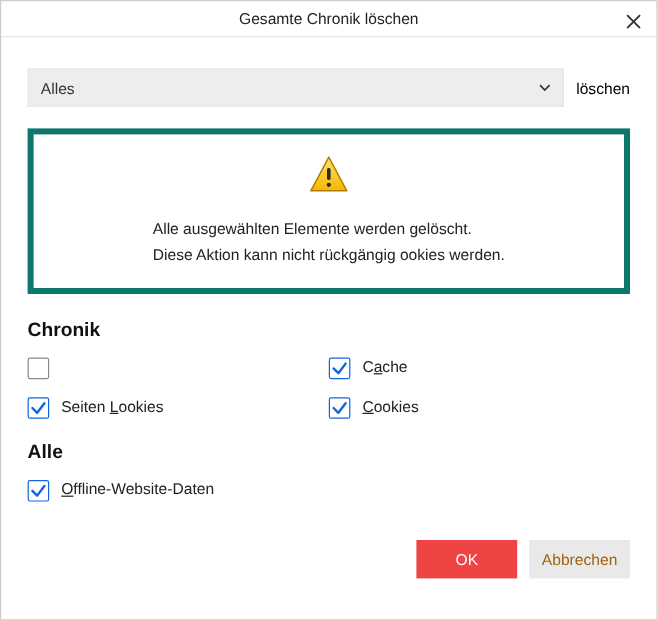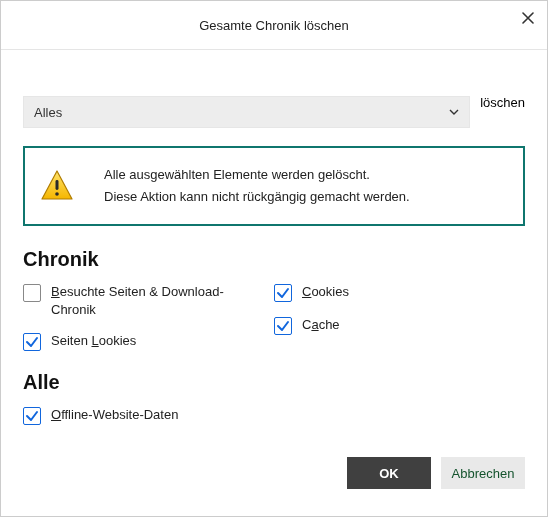--- a/index.html
+++ b/index.html
@@ -7,21 +7,21 @@
   body {
     width: 548px;
     height: 517px;
     font-family: "Segoe UI", Tahoma, Arial, sans-serif;
     font-size: 13px;
     color: #1a1a1a;
     background: #fff;
     border: 1px solid #ccc;
   }
   .titlebar {
-    height: 49px;
+    height: 30px;
     border-bottom: 1px solid #e5e5e5;
     display: flex;
     align-items: center;
     position: relative;
   }
   .titlebar .title {
     flex: 1;
     text-align: center;
     font-size: 13px;
     color: #222;
@@ -49,36 +49,36 @@
   .select {
     flex: 1;
     height: 32px;
     background: #ededed;
     border: 1px solid #e6e6e6;
     display: flex;
     align-items: center;
     padding: 0 10px;
     cursor: pointer;
     justify-content: space-between;
-    margin-top: 20px;
   }
   .select-label { color: #333; }
   .range-suffix { color: #000000; }
   .warning-box {
-    border: 2px solid #0f766e;
+    border: 5px solid #0f766e;
     padding: 16px 14px;
     display: flex;
     align-items: center;
-    gap: 29px;
+    gap: 16px;
     margin-bottom: 22px;
+    flex-direction: column;
   }
   .warning-text { line-height: 1.7; color: #222; }
   .section-title {
     font-weight: 600;
-    font-size: 20px;
+    font-size: 16px;
     margin: 6px 0 12px 0;
     color: #111;
   }
   .two-col {
     display: flex;
     gap: 0;
   }
   .col {
     width: 50%;
   }
@@ -120,22 +120,22 @@
   .btn {
     min-width: 84px;
     height: 32px;
     border: none;
     font-size: 13px;
     cursor: pointer;
     display: flex;
     align-items: center;
     justify-content: center;
   }
-  .btn-primary { background: #404040; color: #fff; font-weight: 700; }
-  .btn-secondary { background: #e9e9e9; color: #14532d; }
+  .btn-primary { background: #ef4444; color: #fff; font-weight: 400; }
+  .btn-secondary { background: #e9e9e9; color: #a16207; }
 </style>
 </head>
 <body>
 
 <div class="titlebar">
   <div class="title">Gesamte Chronik löschen</div>
   <div class="close">
     <svg width="12" height="12" viewBox="0 0 12 12">
       <path d="M1 1 L11 11 M11 1 L1 11" stroke="#333" stroke-width="1.6" stroke-linecap="round"></path>
     </svg>
@@ -161,59 +161,58 @@
           <stop offset="0" stop-color="#ffe36b"></stop>
           <stop offset="1" stop-color="#f5b600"></stop>
         </linearGradient>
       </defs>
       <path d="M18 3 L33 31 L3 31 Z" fill="url(#wg)" stroke="#b07c00" stroke-width="1.2" stroke-linejoin="round"></path>
       <rect x="16.5" y="12" width="3" height="10" rx="1.4" fill="#2a2a2a"></rect>
       <circle cx="18" cy="26" r="1.8" fill="#2a2a2a"></circle>
     </svg>
     <div class="warning-text">
       <div>Alle ausgewählten Elemente werden gelöscht.</div>
-      <div>Diese Aktion kann nicht rückgängig gemacht werden.</div>
+      <div>Diese Aktion kann nicht rückgängig ookies werden.</div>
     </div>
   </div>
 
   <div class="section-title">Chronik</div>
 
   <div class="two-col">
     <div class="col">
       <div class="check-row">
         <div class="cbox">
           
         </div>
-        <span class="chk-label"><span></span><span class="underline-letter">B</span><span>esuchte Seiten &amp; Download-Chronik</span></span>
       </div>
       <div class="check-row">
         <div class="cbox checked">
           <svg width="14" height="14" viewBox="0 0 14 14">
               <path d="M2 7 L6 11 L12 3" fill="none" stroke="#1166dd" stroke-width="2" stroke-linecap="round" stroke-linejoin="round"></path>
             </svg>
         </div>
         <span class="chk-label"><span>Seiten </span><span class="underline-letter">L</span><span>ookies</span></span>
       </div>
     </div>
     <div class="col">
       <div class="check-row">
         <div class="cbox checked">
           <svg width="14" height="14" viewBox="0 0 14 14">
               <path d="M2 7 L6 11 L12 3" fill="none" stroke="#1166dd" stroke-width="2" stroke-linecap="round" stroke-linejoin="round"></path>
             </svg>
         </div>
+        <span class="chk-label"><span>C</span><span class="underline-letter">a</span><span>che</span></span>
+      </div>
+      <div class="check-row">
+        <div class="cbox checked">
+          <svg width="14" height="14" viewBox="0 0 14 14">
+              <path d="M2 7 L6 11 L12 3" fill="none" stroke="#1166dd" stroke-width="2" stroke-linecap="round" stroke-linejoin="round"></path>
+            </svg>
+        </div>
         <span class="chk-label"><span></span><span class="underline-letter">C</span><span>ookies</span></span>
-      </div>
-      <div class="check-row">
-        <div class="cbox checked">
-          <svg width="14" height="14" viewBox="0 0 14 14">
-              <path d="M2 7 L6 11 L12 3" fill="none" stroke="#1166dd" stroke-width="2" stroke-linecap="round" stroke-linejoin="round"></path>
-            </svg>
-        </div>
-        <span class="chk-label"><span>C</span><span class="underline-letter">a</span><span>che</span></span>
       </div>
     </div>
   </div>
 
   <div class="section-title">Alle</div>
 
   <div class="two-col">
     <div class="col">
       <div class="check-row">
         <div class="cbox checked">

